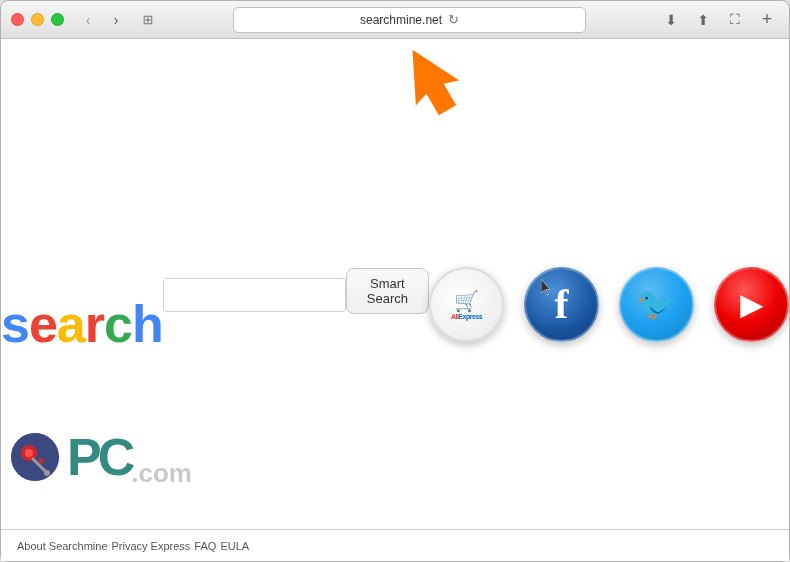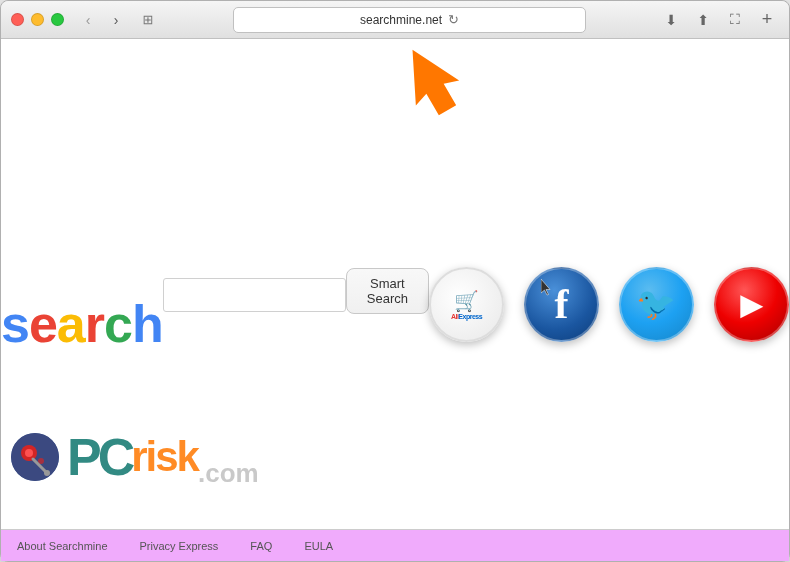--- a/index.html
+++ b/index.html
@@ -260,26 +260,26 @@
       left: 540px;
       width: 10px;
       height: 16px;
       pointer-events: none;
       z-index: 100;
     }
 
     
     .page-footer {
       height: 32px;
-      background: #f0abfc;
+      background: #ffffff;
       border-top: 1px solid #ccc;
       display: flex;
       align-items: center;
       padding: 0 16px;
-      gap: 32px;
+      gap: 4px;
     }
 
     .footer-link {
       font-size: 11px;
       color: #555;
       cursor: pointer;
     }
 
     
     .watermark {
@@ -431,21 +431,20 @@
           <svg width="48" height="48" viewBox="0 0 48 48">
             <circle cx="24" cy="24" r="24" fill="#1a2a6a"></circle>
             <circle cx="18" cy="20" r="8" fill="#cc0000"></circle>
             <circle cx="18" cy="20" r="4" fill="#ff3333"></circle>
             <circle cx="30" cy="28" r="3" fill="#cc0000" opacity="0.7"></circle>
             <line x1="22" y1="26" x2="36" y2="40" stroke="#888" stroke-width="3" stroke-linecap="round"></line>
             <circle cx="36" cy="40" r="3" fill="#888"></circle>
           </svg>
         </div>
         <span class="pcrisk-text-pc">PC</span>
-        <span class="pcrisk-text-risk">risk</span>
         <span class="pcrisk-text-com">.com</span>
       </div>
     </div>
 
   </div>
 
   <div class="page-footer">
     <span class="footer-link">About Searchmine</span>
     <span class="footer-link">Privacy Express</span>
     <span class="footer-link">FAQ</span>

